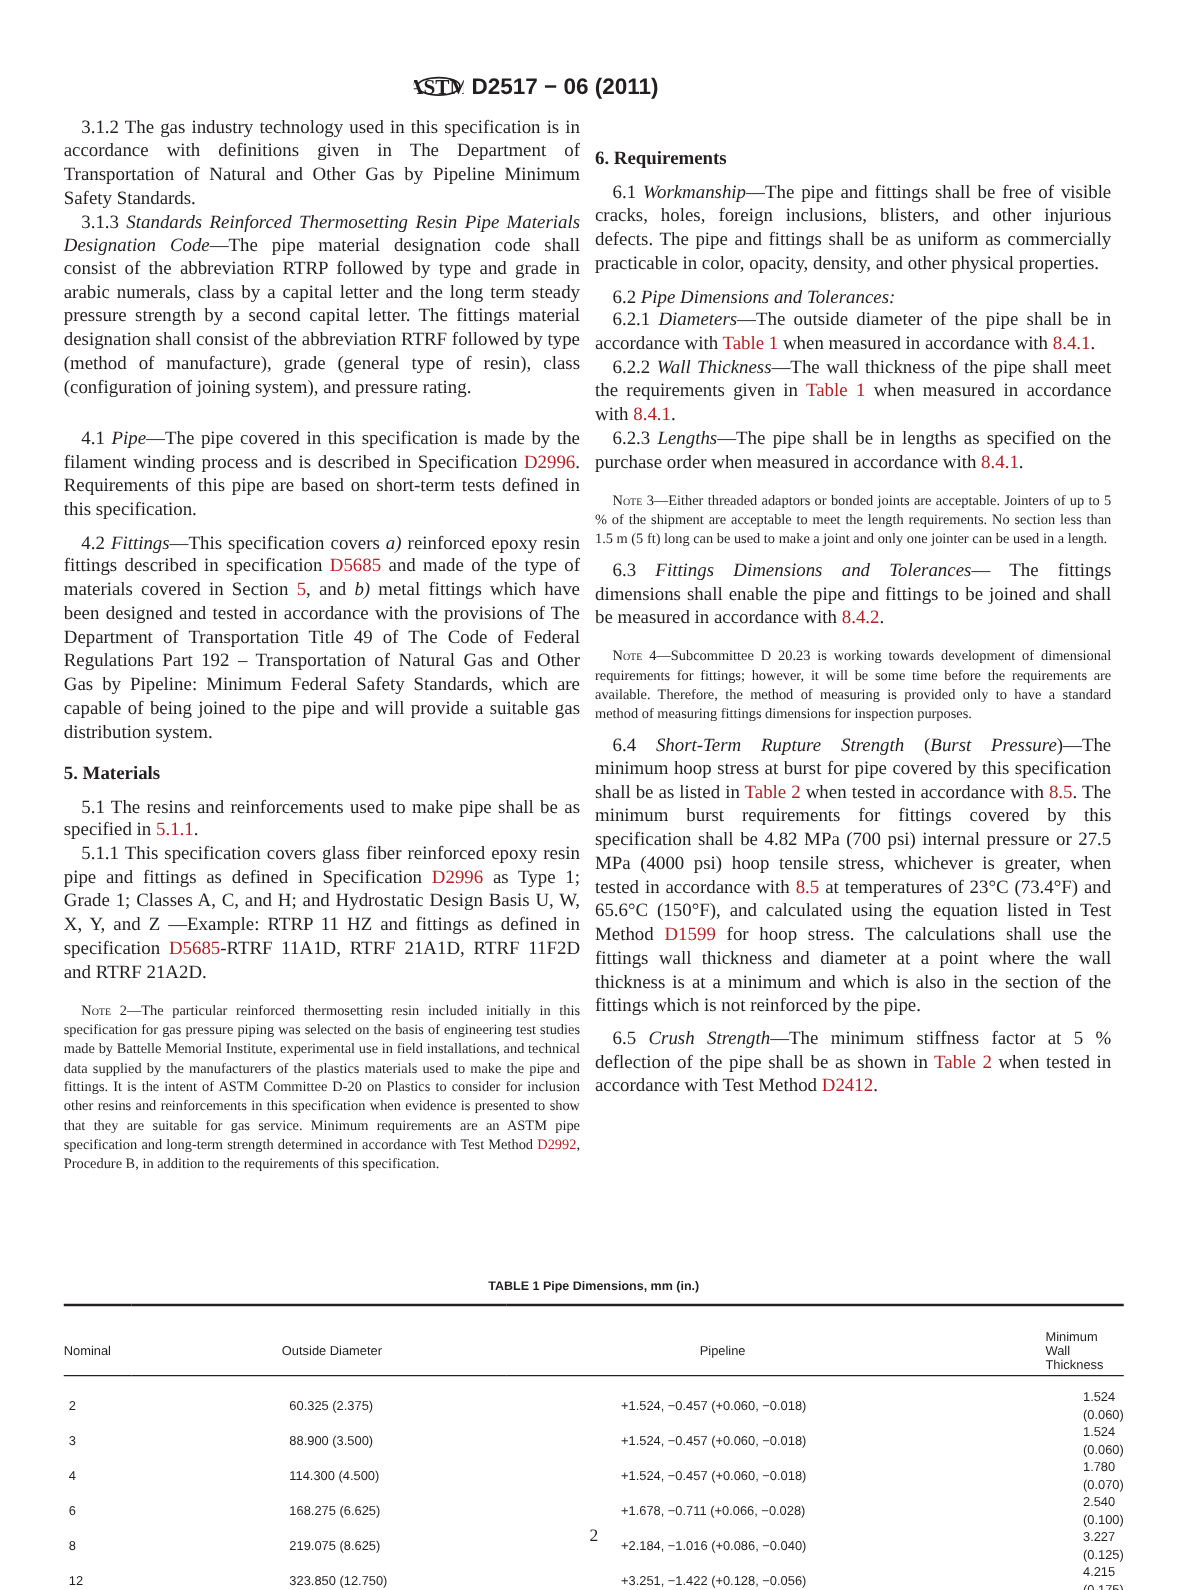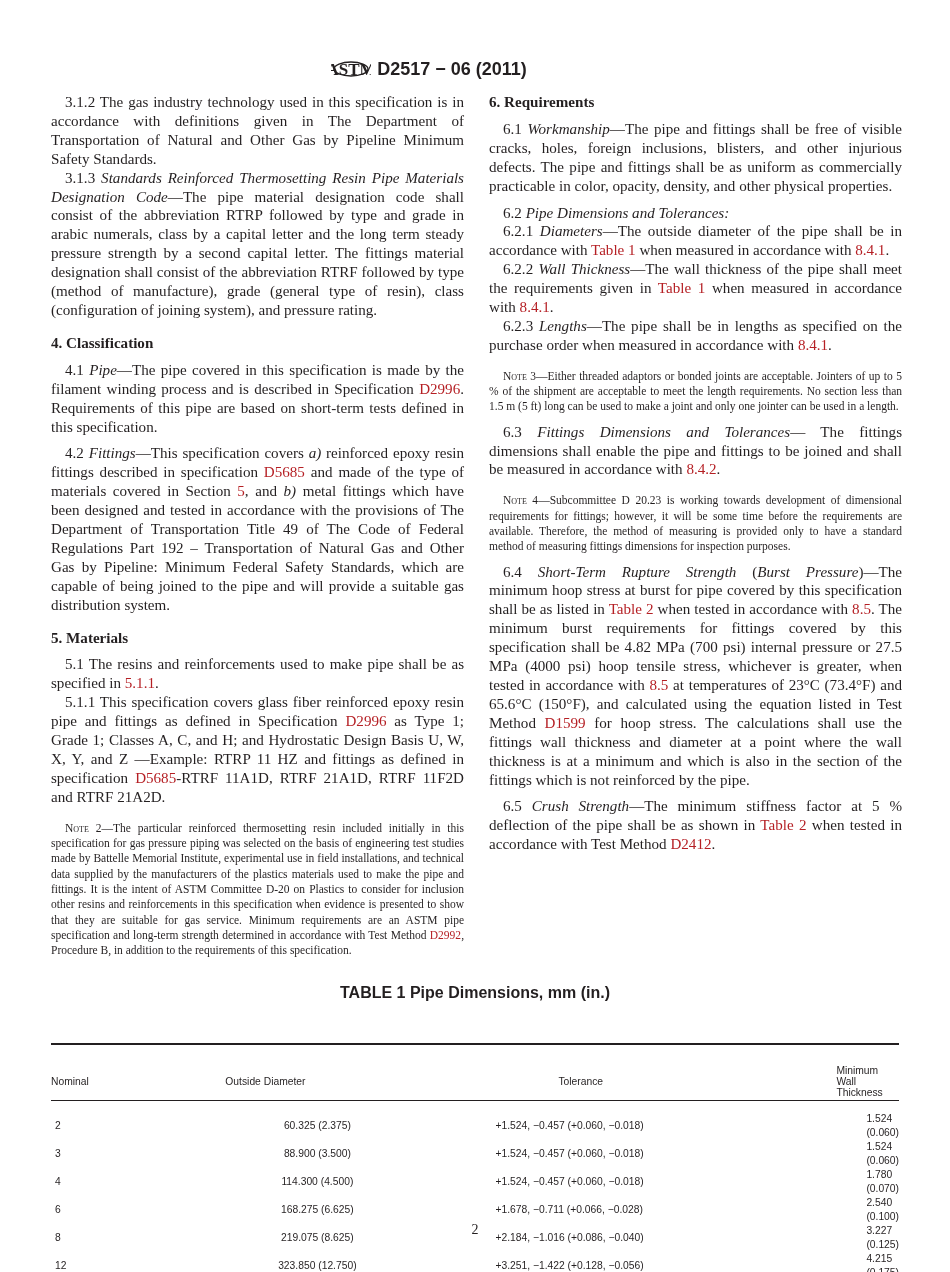--- a/index.html
+++ b/index.html
@@ -4,46 +4,46 @@
 <style>
   html, body { margin: 0; padding: 0; background: #ffffff; }
   body { width: 950px; height: 1272px; position: relative; overflow: hidden;
          font-family: "Liberation Serif", serif; color: #231f20; }
   .header { position: absolute; top: 54px; left: 0; width: 858px; display: flex;
             justify-content: center; align-items: center; gap: 6px; }
   .logo { width: 40px; height: 30px; }
   .doc-id { font-family: "Liberation Sans", sans-serif; font-weight: bold; font-size: 18px; color: #231f20; }
   .col { position: absolute; top: 93px; width: 413px; font-size: 15.1px; line-height: 18.9px; text-align: justify; }
   .col.left { left: 51px; }
-  .col.right { left: 489px; }
+  .col.right { left: 476px; margin-top: 25px; }
   p { margin: 0; }
   .indent { text-indent: 14px; }
   .sec-h { font-weight: bold; margin: 0; }
   .gap { height: 14px; }
   .gap-s { height: 8px; }
   .note { font-size: 11.5px; line-height: 15.3px; text-indent: 14px; text-align: justify; }
   .sc { font-variant: small-caps; }
   i { }
   .link { color: #b51f24; }
-  .tbl-title { position: absolute; top: 984px; left: 0; width: 950px; text-align: center;
-               font-family: "Liberation Sans", sans-serif; font-weight: bold; font-size: 16px; }
+  .tbl-title { position: absolute; top: 1024px; left: 0; width: 950px; text-align: center;
+               font-family: "Liberation Sans", sans-serif; font-weight: bold; font-size: 10px; }
   table { position: absolute; top: 1043px; left: 51px; width: 848px; border-collapse: collapse;
           font-family: "Liberation Sans", sans-serif; font-size: 10.3px; color: #231f20; }
   thead tr { border-top: 2px solid #231f20; border-bottom: 1px solid #231f20; }
   thead th { font-weight: normal; padding: 20px 0 2px; height: 13px; }
   tbody tr.spacer td { height: 11px; padding: 0; }
   tbody td { padding: 0; height: 14px; line-height: 14px; }
   tbody tr.last { border-bottom: 2px solid #231f20; }
   .c1 { width: 60px; text-align: left; padding-left: 4px !important; }
   .c2 { width: 250px; }
   .c3 { width: 300px; }
   .c4 { }
   th.c1 { padding-left: 0 !important; }
   th.c2 { text-align: left; padding-left: 120px; }
-  td.c2 { text-align: center; padding-left: 126px; }
+  td.c2 { text-align: left; padding-left: 126px; }
   th.c3 { text-align: left; padding-left: 155px; }
   td.c3 { text-align: left; padding-left: 92px; }
   th.c4 { text-align: left; padding-left: 72px; }
   td.c4 { text-align: left; padding-left: 102px; }
   .page-num { position: absolute; top: 1222px; left: 0; width: 950px; text-align: center; font-size: 14px; }
 </style>
 </head>
 <body>
 
 <div class="header">
@@ -51,21 +51,20 @@
     <ellipse cx="20" cy="15" rx="17" ry="7" fill="none" stroke="#231f20" stroke-width="1.4"></ellipse>
     <text x="20" y="21" text-anchor="middle" font-family="Liberation Serif, serif" font-weight="bold" font-size="17" fill="#231f20">ASTM</text>
   </svg>
   <span class="doc-id">D2517 − 06 (2011)</span>
 </div>
 
 <div class="col left">
   <p class="indent">3.1.2 The gas industry technology used in this specification is in accordance with definitions given in The Department of Transportation of Natural and Other Gas by Pipeline Minimum Safety Standards.</p>
   <p class="indent"><span>3.1.3 </span><i>Standards Reinforced Thermosetting Resin Pipe Materials Designation Code</i><span>—The pipe material designation code shall consist of the abbreviation RTRP followed by type and grade in arabic numerals, class by a capital letter and the long term steady pressure strength by a second capital letter. The fittings material designation shall consist of the abbreviation RTRF followed by type (method of manufacture), grade (general type of resin), class (configuration of joining system), and pressure rating.</span></p>
   <div class="gap"></div>
-  <p class="sec-h">4. Classification</p>
   <div class="gap-s"></div>
   <p class="indent"><span>4.1 </span><i>Pipe</i><span>—The pipe covered in this specification is made by the filament winding process and is described in Specification </span><span class="link">D2996</span><span>. Requirements of this pipe are based on short-term tests defined in this specification.</span></p>
   <div class="gap-s"></div>
   <p class="indent"><span>4.2 </span><i>Fittings</i><span>—This specification covers </span><i>a)</i><span> reinforced epoxy resin fittings described in specification </span><span class="link">D5685</span><span> and made of the type of materials covered in Section </span><span class="link">5</span><span>, and </span><i>b)</i><span> metal fittings which have been designed and tested in accordance with the provisions of The Department of Transportation Title 49 of The Code of Federal Regulations Part 192 – Transportation of Natural Gas and Other Gas by Pipeline: Minimum Federal Safety Standards, which are capable of being joined to the pipe and will provide a suitable gas distribution system.</span></p>
   <div class="gap"></div>
   <p class="sec-h">5. Materials</p>
   <div class="gap-s"></div>
   <p class="indent"><span>5.1 The resins and reinforcements used to make pipe shall be as specified in </span><span class="link">5.1.1</span><span>.</span></p>
   <p class="indent"><span>5.1.1 This specification covers glass fiber reinforced epoxy resin pipe and fittings as defined in Specification </span><span class="link">D2996</span><span> as Type 1; Grade 1; Classes A, C, and H; and Hydrostatic Design Basis U, W, X, Y, and Z —Example: RTRP 11 HZ and fittings as defined in specification </span><span class="link">D5685</span><span>-RTRF 11A1D, RTRF 21A1D, RTRF 11F2D and RTRF 21A2D.</span></p>
   <div class="gap"></div>
@@ -93,21 +92,21 @@
   <p class="indent"><span>6.5 </span><i>Crush Strength</i><span>—The minimum stiffness factor at 5 % deflection of the pipe shall be as shown in </span><span class="link">Table 2</span><span> when tested in accordance with Test Method </span><span class="link">D2412</span><span>.</span></p>
   <div class="gap-s"></div>
 </div>
 
 <div class="tbl-title">TABLE 1 Pipe Dimensions, mm (in.)</div>
 <table>
   <thead>
     <tr>
       <th class="c1">Nominal</th>
       <th class="c2">Outside Diameter</th>
-      <th class="c3">Tolerance</th>
+      <th class="c3">Pipeline</th>
       <th class="c4">Minimum Wall Thickness</th>
     </tr>
   </thead>
   <tbody>
     <tr class="spacer">
         <td colspan="4"></td>
       </tr>
     <tr>
         <td class="c1">2</td>
         <td class="c2">60.325 (2.375)</td>

